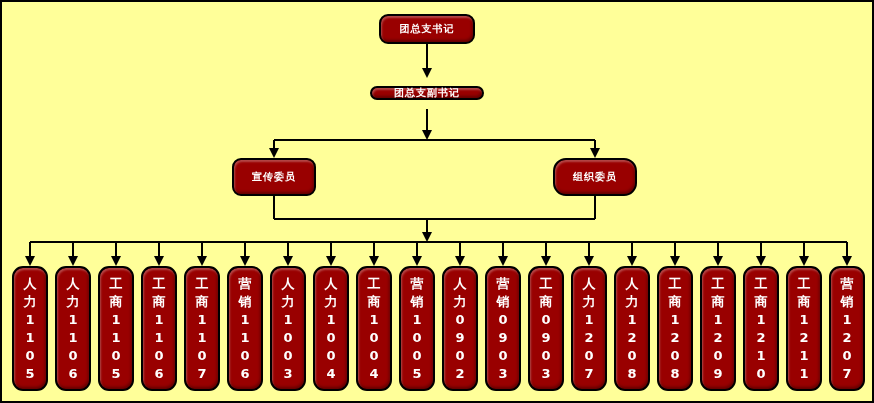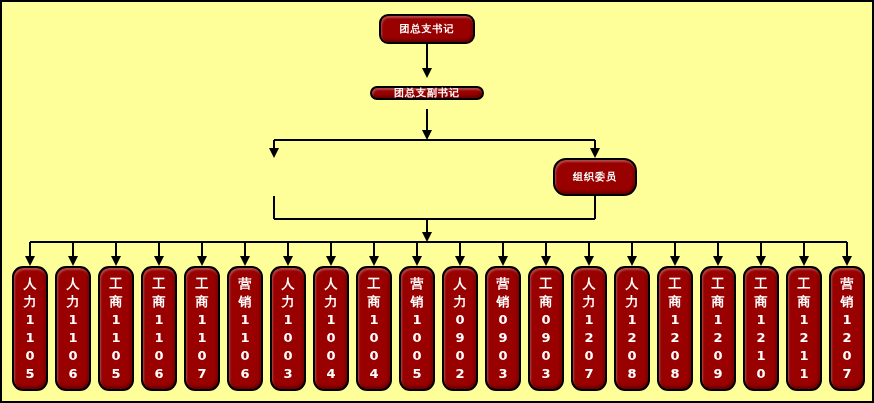--- a/index.html
+++ b/index.html
@@ -113,20 +113,23 @@
     </svg>
 
   <div class="node" style="left:377px; top:12px; width:96px; height:30px;">
     <span>团总支书记</span>
   </div>
 
   <div class="node" style="left:368px; top:76px; width:114px; height:14px;margin-top:8px;">
     <span>团总支副书记</span>
   </div>
 
+  <div class="node" style="left:230px; top:156px; width:84px; height:38px;">
+    <span>宣传委员</span>
+  </div>
 
   <div class="node" style="left:551px; top:156px; width:84px; height:38px;border-radius:13px;">
     <span>组织委员</span>
   </div>
 
   <div id="class-row">
       <div class="vbox" style="left: 10px; top: 264px; width: 36px; height: 125px;">
         <span>人</span>
         <span>力</span>
         <span>1</span>

